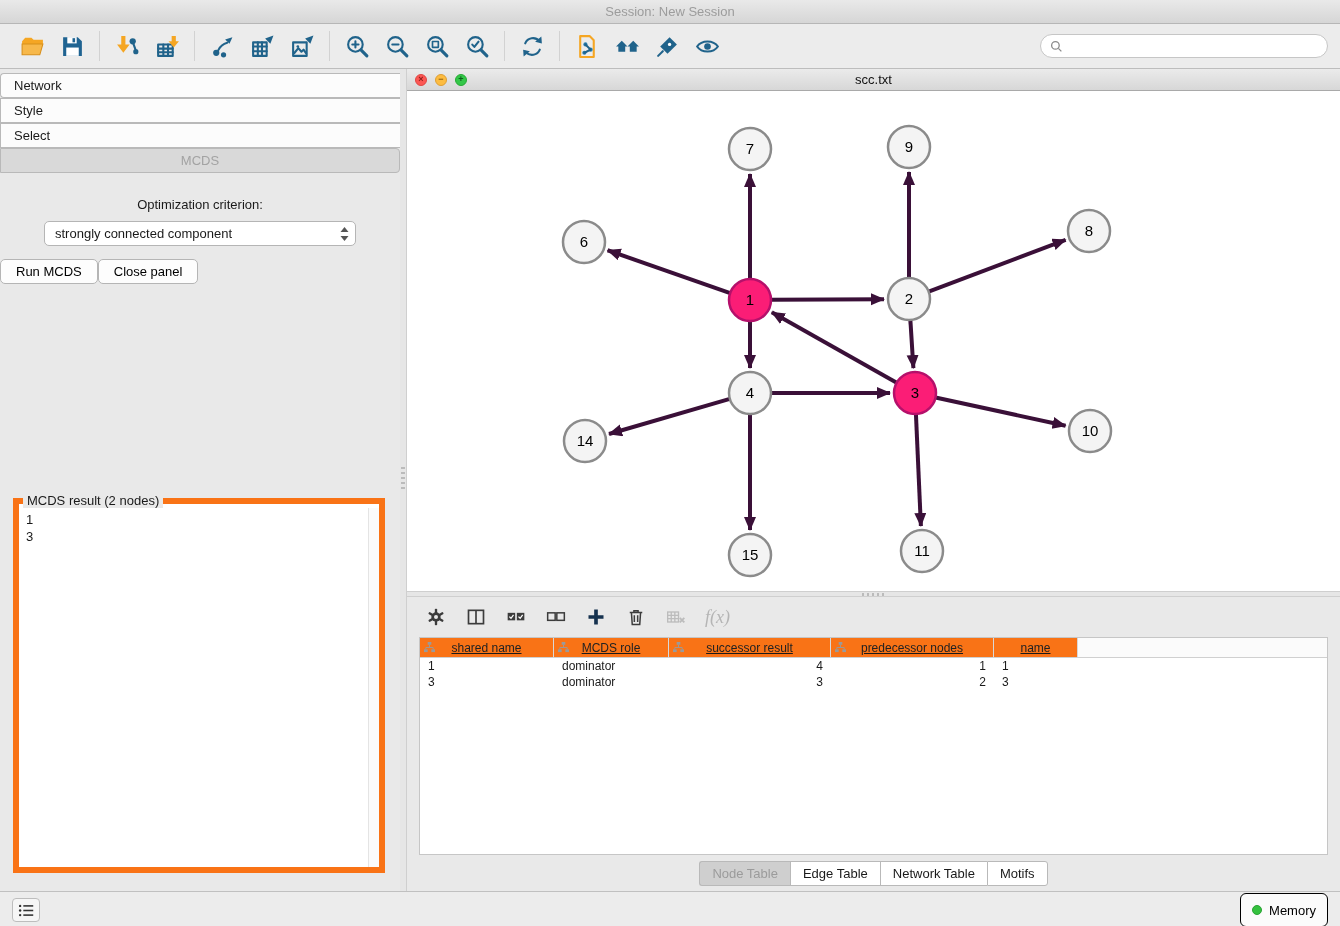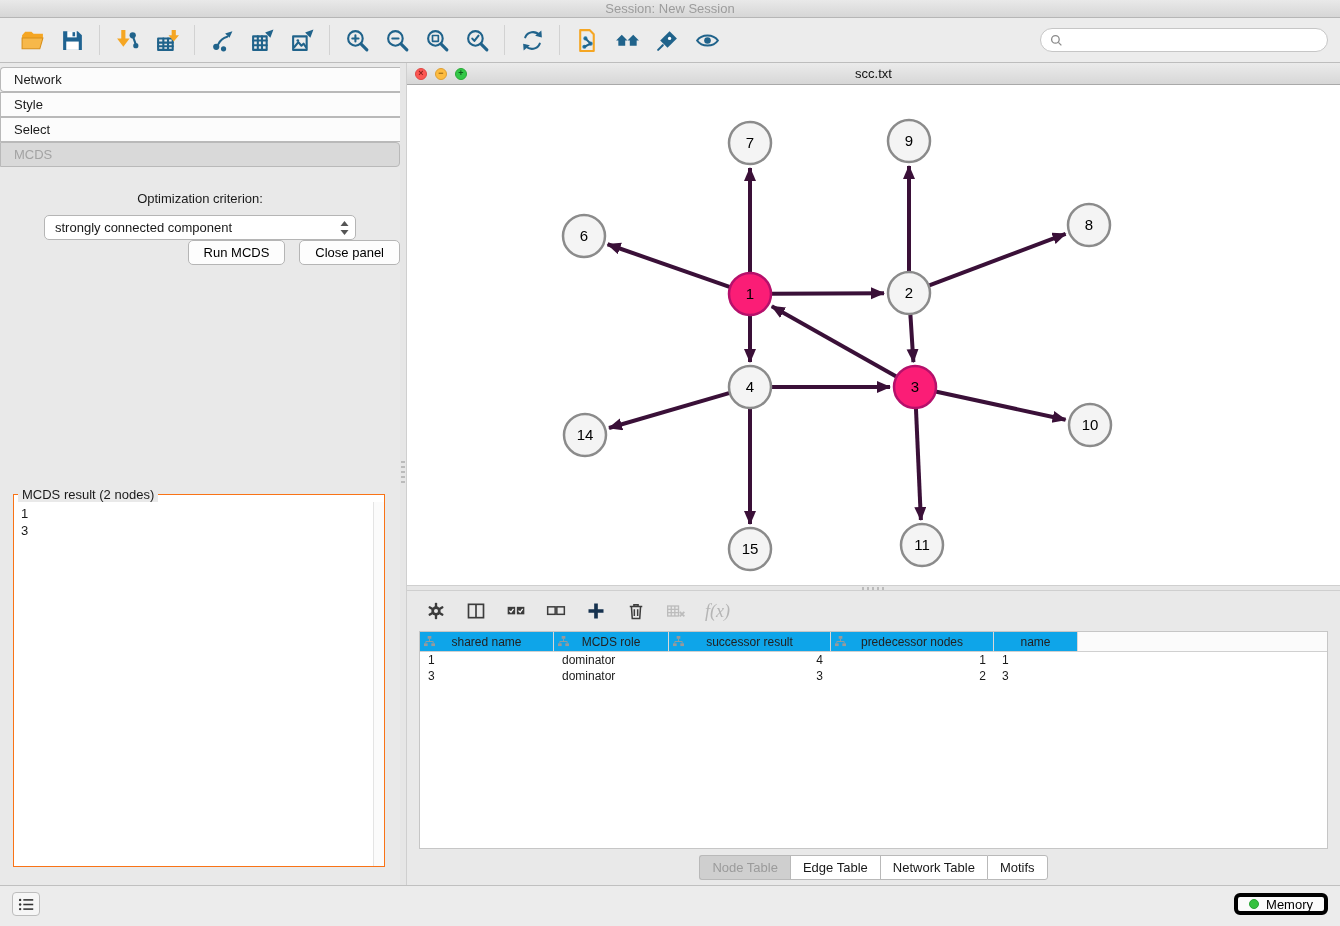--- a/index.html
+++ b/index.html
@@ -1,20 +1,20 @@
 <!DOCTYPE html>
 <html><head>
 <meta charset="utf-8">
 <style>
   * { margin:0; padding:0; box-sizing:border-box; }
   html,body { width:1340px; height:926px; overflow:hidden; }
   body { font-family:"Liberation Sans", sans-serif; font-size:13px; color:#1a1a1a; background:#ececec; }
 
   
-  .titlebar { height:18px; background:linear-gradient(#e9e9e9,#d6d6d6); border-bottom:1px solid #b6b6b6;
+  .titlebar { height:24px; background:linear-gradient(#e9e9e9,#d6d6d6); border-bottom:1px solid #b6b6b6;
               display:flex; align-items:center; justify-content:center; color:#9c9c9c; }
 
   
   .toolbar { height:45px; display:flex; align-items:center; padding:0 12px; background:#ececec; border-bottom:1px solid #bdbdbd; }
   .tbtn { width:40px; height:36px; display:flex; align-items:center; justify-content:center; background:transparent; border:none; cursor:pointer; }
   .tbtn svg { width:25px; height:25px; display:block; }
   .sep { width:1px; align-self:stretch; margin:7px 7px; background:#d2d2d2; }
   .tl { stroke:#20638b; fill:none; stroke-width:2; stroke-linecap:round; stroke-linejoin:round; }
   .tf { fill:#20638b; }
   .of { fill:#f5a623; }
@@ -29,31 +29,31 @@
 
   
   .control-panel { width:400px; background:#e9e9e9; display:flex; flex-direction:column; position:relative; }
   .panel-header { height:28px; display:flex; align-items:center; padding:0 12px; }
   .panel-header .spacer { flex:1; }
   .win-icon { width:15px; height:15px; display:flex; align-items:center; justify-content:center; margin-left:9px; cursor:pointer; }
   .cp-tabs { display:flex; justify-content:center; padding-top:4px;flex-direction:column; }
   .cp-tab { padding:4px 13px; background:#fcfcfc; border:1px solid #b9b9b9; border-right-width:0; font-size:13px; cursor:pointer; }
   .cp-tab:first-child { border-radius:4px 0 0 4px; }
   .cp-tab:last-child { border-right-width:1px; border-radius:0 4px 4px 0; }
-  .cp-tab.active { background:#d9d9d9; color:#a3a3a3; }
+  .cp-tab.active { background:#d9d9d9; color:#a3a3a3;text-align:center; }
   .opt-label { text-align:center; margin-top:24px; }
   .dropdown { margin:9px 44px 0 44px; height:25px; background:#fff; border:1px solid #b5b5b5; border-radius:5px;
               display:flex; align-items:center; padding:0 6px 0 10px; cursor:pointer; }
   .dropdown .val { flex:1; }
-  .cp-buttons { display:flex; justify-content:flex-end; gap:14px; }
+  .cp-buttons { display:flex; justify-content:flex-start; margin-top:13px; }
   .btn { background:#fdfdfd; border:1px solid #b5b5b5; border-radius:5px; padding:4px 15px; font-size:13px; cursor:pointer;
          font-family:"Liberation Sans",sans-serif; }
 
   .result-fieldset { position:absolute; left:13px; right:15px; top:424px; height:380px;
-                     border:1px solid #f97316; background:#fff; padding:0; }
+                     border:6px solid #f97316; background:#fff; padding:0; }
   .result-fieldset legend { font-size:13px; background:#e9e9e9; margin-left:4px; padding:0 4px; color:#1a1a1a; }
   .result-inner { position:absolute; inset:0; padding:3px 7px; font-size:13px; line-height:17px; overflow:hidden; }
   .result-scroll { position:absolute; top:0; right:0; bottom:0; width:11px; background:#fbfbfb; border-left:1px solid #e4e4e4; }
 
   
   .vsplit { width:7px; background:#e6e6e6; border-right:1px solid #cfcfcf; position:relative; }
   .vsplit .grip { position:absolute; top:398px; left:1px; width:4px; height:24px;
                   background:repeating-linear-gradient(#bbb 0 2px, transparent 2px 5px); }
 
   
@@ -79,41 +79,41 @@
                   background:repeating-linear-gradient(90deg,#bbb 0 2px, transparent 2px 5px); }
 
   
   .table-panel { flex:1; background:#e9e9e9; display:flex; flex-direction:column; min-height:0; }
   .tp-toolbar { height:40px; display:flex; align-items:center; gap:18px; padding:0 18px; flex:none; }
   .tp-toolbar .ticon { width:22px; height:22px; display:flex; align-items:center; justify-content:center; cursor:pointer; }
   .tp-toolbar svg { width:20px; height:20px; display:block; }
   .fx { font-family:"Liberation Serif", serif; font-style:italic; font-size:18px; color:#b5b5b5; cursor:default; }
 
   .table-region { flex:1; margin:0 12px; background:#fff; border:1px solid #c6c6c6; display:flex; flex-direction:column; overflow:hidden; }
-  .thead { display:flex; background:#0ea5e9; height:20px; flex:none; }
+  .thead { display:flex; background:#f97316; height:20px; flex:none;text-decoration:underline; }
   .thcell { display:flex; align-items:center; justify-content:center; position:relative;
             border-right:1px solid #d8d8d8; border-bottom:1px solid #d0d0d0; font-size:12px; color:#222; flex:none; }
   .thcell .sort { position:absolute; left:4px; top:4px; width:11px; height:11px; }
   .thcell.c0{width:134px}.thcell.c1{width:115px}.thcell.c2{width:162px}.thcell.c3{width:163px}.thcell.c4{width:84px}
   .thfill { flex:1; border-bottom:1px solid #d0d0d0; background:#fbfbfb; }
   .tbody { flex:1; }
   .trow { display:flex; height:16px; align-items:center; font-size:12px; cursor:default; }
   .tcell { padding:0 8px; flex:none; overflow:hidden; white-space:nowrap; }
   .tcell.right { text-align:right; }
   .tabs-bar { height:36px; display:flex; align-items:center; justify-content:center; flex:none; }
   .tp-tab { padding:4px 12px; border:1px solid #b9b9b9; border-right-width:0; background:#fff; font-size:13px; cursor:pointer; }
   .tp-tab:first-child { border-radius:3px 0 0 3px; }
   .tp-tab:last-child { border-right-width:1px; border-radius:0 3px 3px 0; }
   .tp-tab.active { background:#cfcfcf; color:#9b9b9b; }
 
   
   .statusbar { height:37px; border-top:1px solid #c0c0c0; display:flex; align-items:center; padding:0 12px; background:#ececec; }
   .panels-btn { width:28px; height:24px; border:1px solid #bdbdbd; border-radius:4px; background:#f6f6f6;
                 display:flex; align-items:center; justify-content:center; cursor:pointer; }
-  .memory-btn { margin-left:auto; height:22px; border:4px solid #000000; border-radius:6px; background:#fbfbfb;
+  .memory-btn { margin-left:auto; height:34px; border:1px solid #000000; border-radius:6px; background:#fbfbfb;
                 display:flex; align-items:center; gap:7px; padding:0 11px; font-size:13px; cursor:pointer;
                 font-family:"Liberation Sans",sans-serif; }
   .mem-dot { width:10px; height:10px; border-radius:50%; background:#35c13f; border:1px solid #2aa335; }
 </style>
 </head>
 <body>
 
 <div class="titlebar">
   <span>Session: New Session</span>
 </div>

